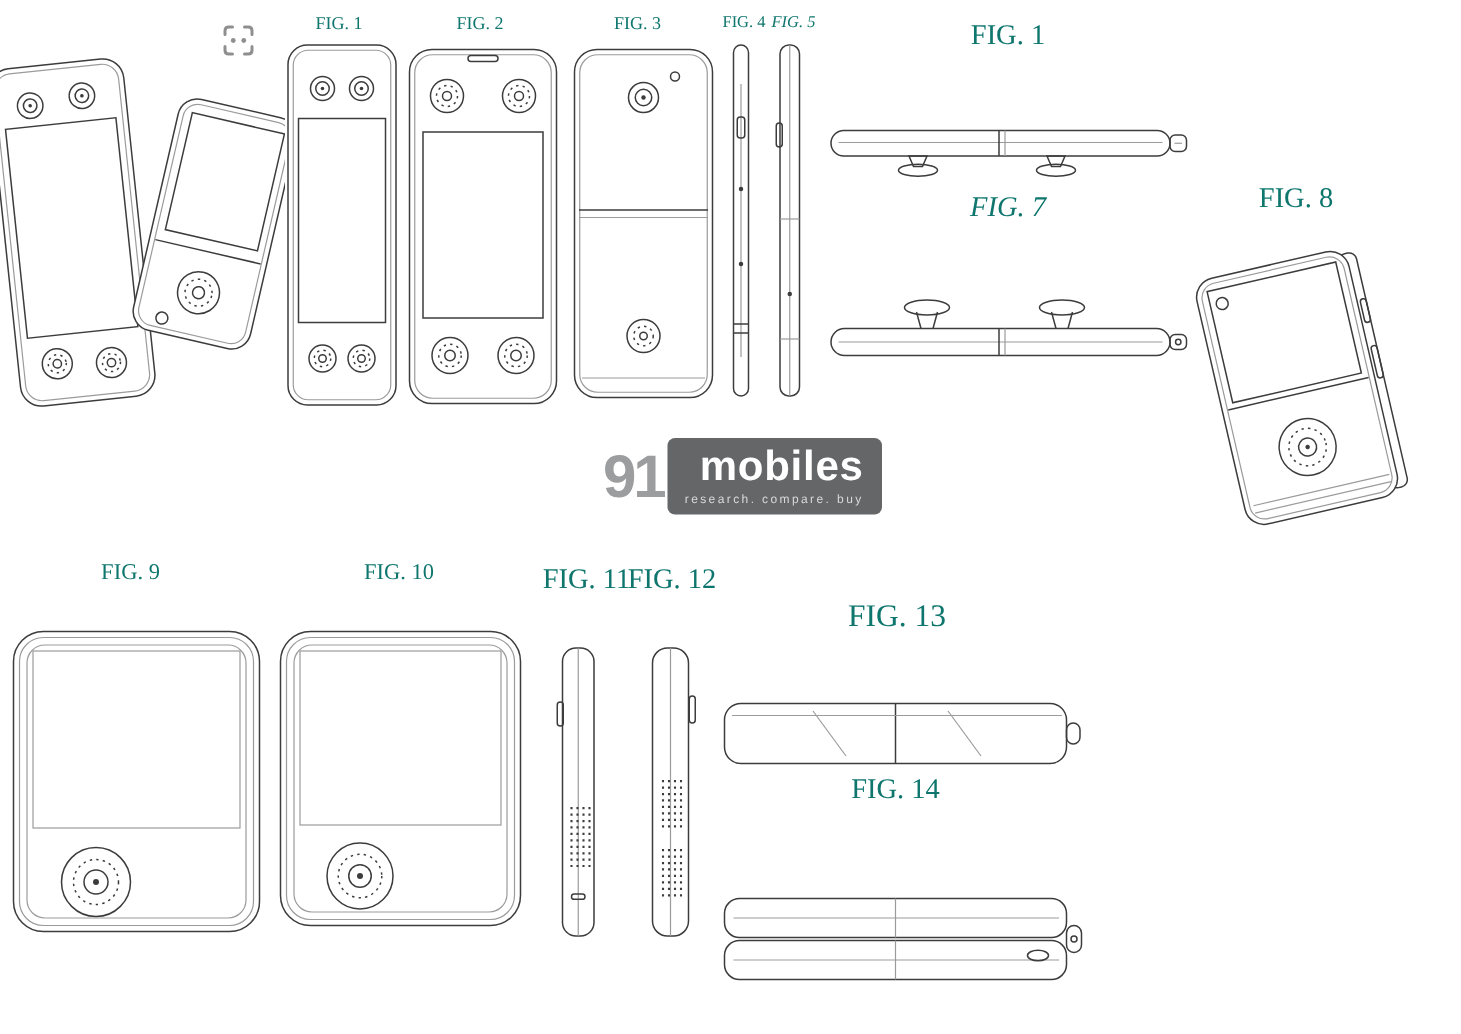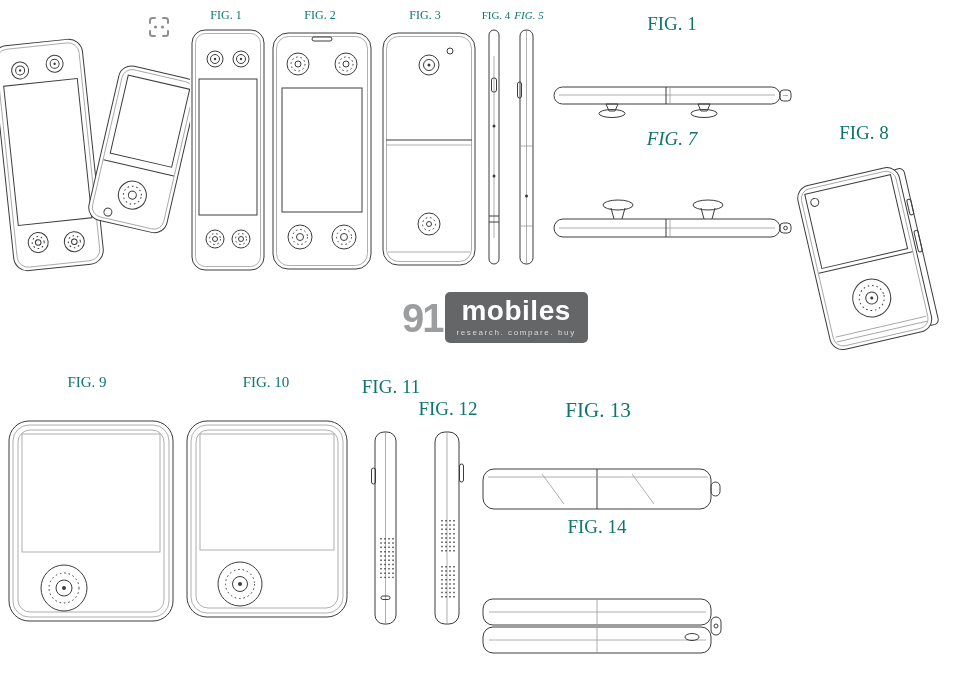--- a/index.html
+++ b/index.html
@@ -66,21 +66,21 @@
   <div class="fig-label fz-sm" style="left:320px; top:8px;">FIG. 2</div>
   <div class="fig-label fz-sm" style="left:425px; top:8px;">FIG. 3</div>
   <div class="fig-label fz-xs" style="left:496px; top:9px;">FIG. 4</div>
   <div class="fig-label fz-xs" style="left:529px; top:9px;font-style:italic;">FIG. 5</div>
   <div class="fig-label fz-lg" style="left:672px; top:13px;">FIG. 1</div>
   <div class="fig-label fz-lg" style="left:672px; top:128px;font-style:italic;">FIG. 7</div>
   <div class="fig-label fz-md" style="left:864px; top:122px;">FIG. 8</div>
   <div class="fig-label fz-md2" style="left:87px; top:374px;">FIG. 9</div>
   <div class="fig-label fz-md2" style="left:266px; top:374px;">FIG. 10</div>
   <div class="fig-label fz-md" style="left:391px; top:376px;">FIG. 11</div>
-  <div class="fig-label fz-md" style="left:448px; top:398px;">FIG. 12</div>
+  <div class="fig-label fz-md" style="left:448px; top:376px;">FIG. 12</div>
   <div class="fig-label fz-xl" style="left:598px; top:378px;margin-top:20px;">FIG. 13</div>
   <div class="fig-label fz-lg" style="left:597px; top:516px;">FIG. 14</div>
 
   <svg class="drawing" style="left:0px; top:22px;" width="190" height="262" viewBox="0 0 190 262">
     <defs>
       <pattern id="hA" width="15" height="15" patternUnits="userSpaceOnUse">
         <line x1="0" y1="15" x2="15" y2="0" class="lt"></line>
       </pattern>
     </defs>
     <g transform="rotate(-6 48 132)">
@@ -238,21 +238,21 @@
       <circle cx="34" cy="42" r="4" class="ln"></circle>
       <line x1="24" y1="178" x2="117" y2="178" class="lt"></line>
       <line x1="24" y1="183" x2="117" y2="183" class="lt"></line>
       <rect x="124" y="60" width="4" height="16" rx="2" class="ln"></rect>
       <rect x="124" y="92" width="4" height="22" rx="2" class="ln"></rect>
     </g>
   </svg>
 
   <div class="watermark">
     <span class="wm-prefix" style="color:#9c9d9e;">91</span>
-    <div class="wm-box" style="background:rgba(88,89,91,0.92);">
+    <div class="wm-box" style="background:rgba(88,89,91,0.92);align-items:flex-end;">
       <span class="wm-name" style="color:#ffffff;">mobiles</span>
       <span class="wm-tagline" style="color:#d9d9d9;">research. compare. buy</span>
     </div>
   </div>
 
   <svg class="drawing" style="left:6px; top:416px;" width="172" height="212" viewBox="0 0 172 212">
     <rect x="3" y="5" width="164" height="200" rx="20" class="wh"></rect>
     <rect x="7" y="9" width="156" height="192" rx="16" class="lt"></rect>
     <rect x="12" y="14" width="146" height="182" rx="12" class="lt"></rect>
     <rect x="16" y="18" width="138" height="118" class="lt"></rect>

